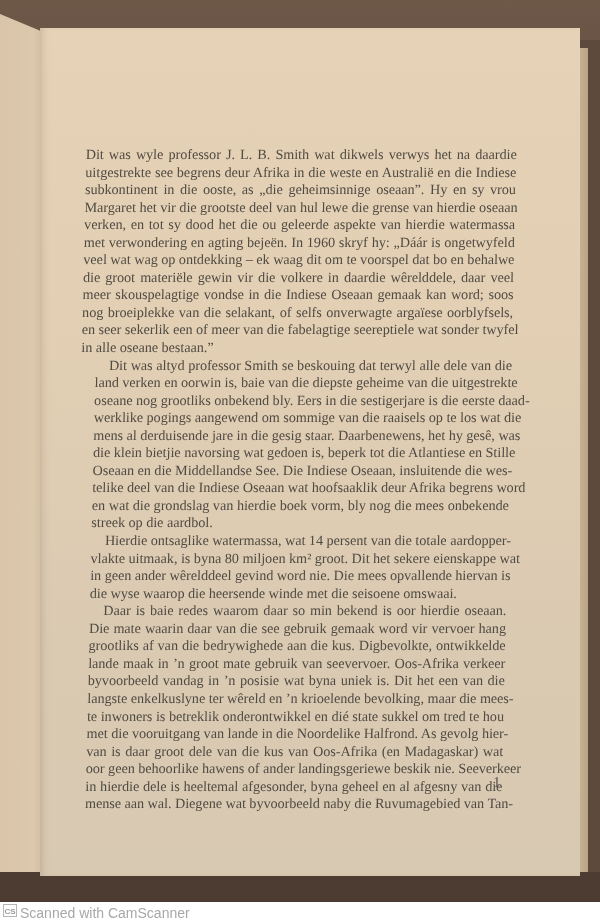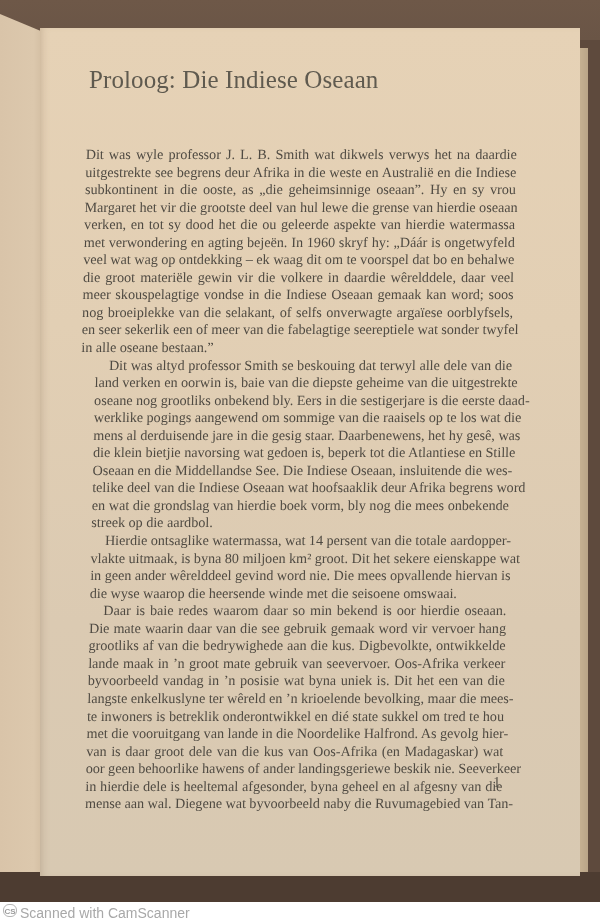--- a/index.html
+++ b/index.html
@@ -98,21 +98,21 @@
       position: absolute;
       left: 0; top: 902px;
       width: 600px; height: 19px;
       background: #ffffff;
     }
     .scanner-logo {
       position: absolute;
       left: 3px; top: 2px;
       width: 14px; height: 13px;
       border: 1px solid #b5b5b5;
-      border-radius: 6px;
+      border-radius: 0;
       font-family: "Liberation Sans", sans-serif;
       font-size: 8px;
       line-height: 13px;
       text-align: center;
       color: #9a9a9a;
       font-weight: bold;
       box-sizing: border-box;
     }
     .scanner-text {
       position: absolute;
@@ -127,21 +127,20 @@
 <body>
 
 <div class="photo">
   <div class="backdrop-top"></div>
   <div class="left-page"></div>
   <div class="page-edge"></div>
   <div class="book-bottom"></div>
 
   <div class="page"></div>
 
-  <div class="chapter-title">Proloog:  Die Indiese Oseaan</div>
 
   <div class="text-block" id="text-block">
 
     <p class="first">
       <span class="line">Dit was wyle professor J. L. B. Smith wat dikwels verwys het na daardie</span>
       <span class="line">uitgestrekte see begrens deur Afrika in die weste en Australië en die Indiese</span>
       <span class="line">subkontinent in die ooste, as „die geheimsinnige oseaan”. Hy en sy vrou</span>
       <span class="line">Margaret het vir die grootste deel van hul lewe die grense van hierdie oseaan</span>
       <span class="line">verken, en tot sy dood het die ou geleerde aspekte van hierdie watermassa</span>
       <span class="line">met verwondering en agting bejeën. In 1960 skryf hy: „Dáár is ongetwyfeld</span>

